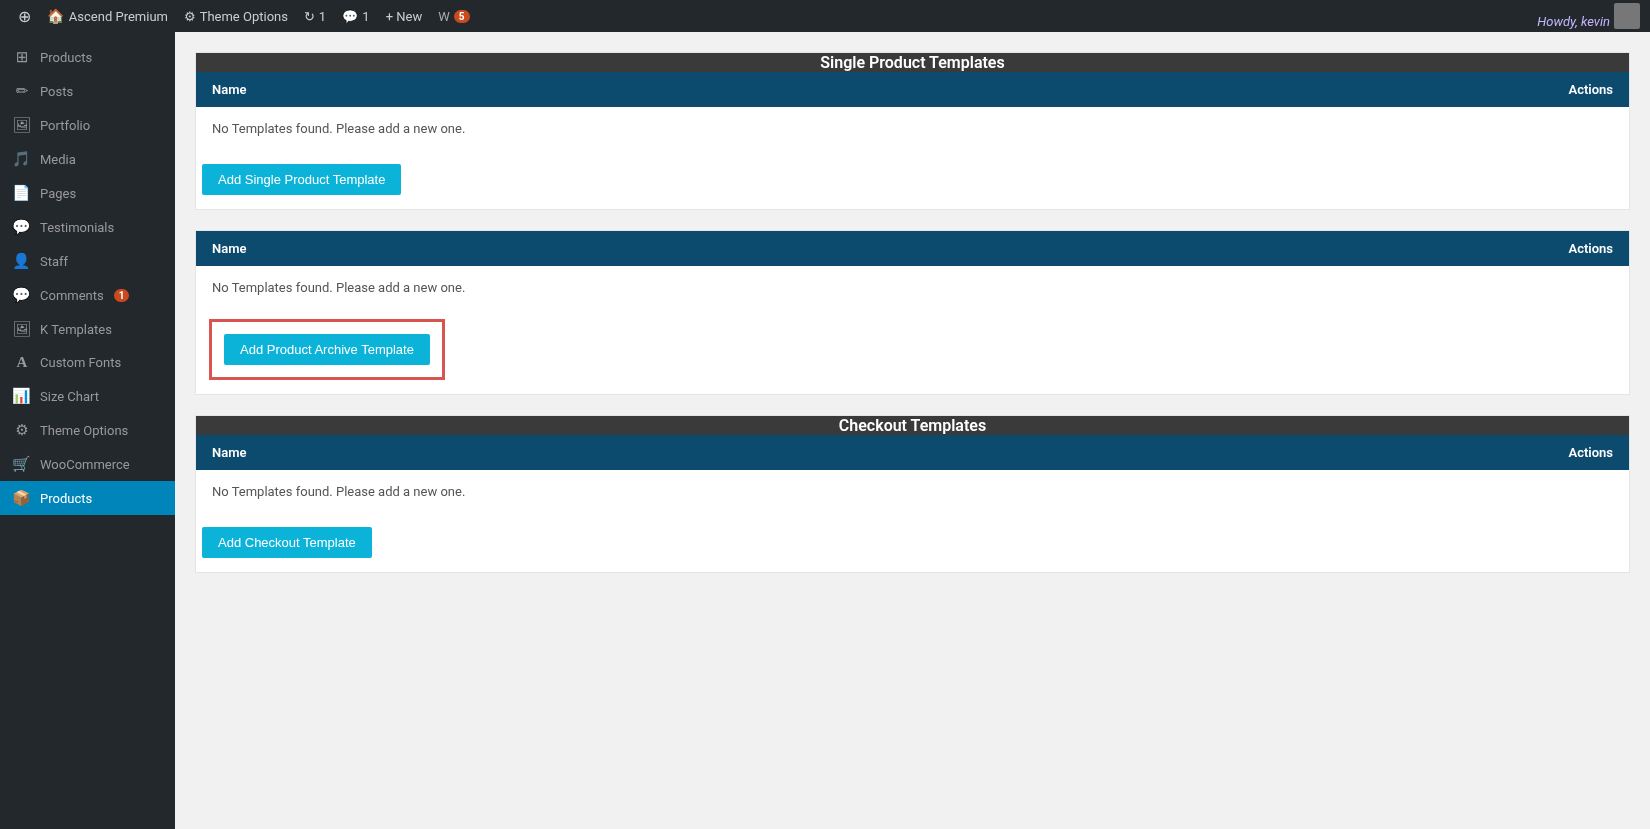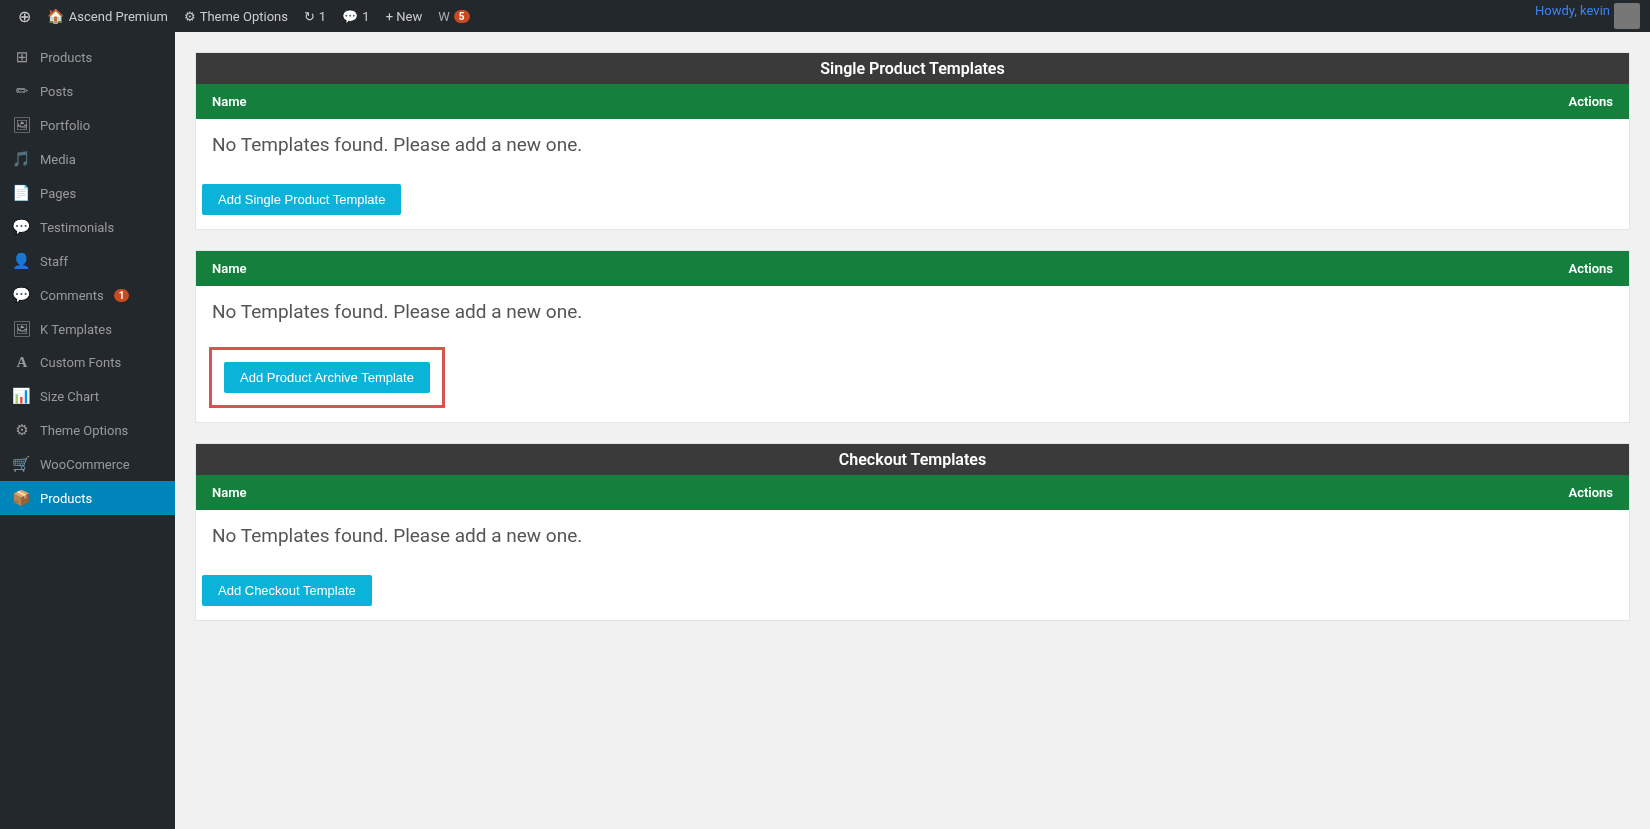--- a/index.html
+++ b/index.html
@@ -36,24 +36,25 @@
       background: #ca4a1f;
       color: #fff;
       border-radius: 10px;
       font-size: 10px;
       padding: 1px 5px;
       font-weight: bold;
     }
     .adminbar-right {
       margin-left: auto;
       display: flex;
-      align-items: flex-start;
+      align-items: flex-end;
       gap: 4px;
-      color: #3b82f6;
-      font-size: 13px;
+      color: #c4b5fd;
+      font-size: 13px;
+      font-style: italic;
     }
     .adminbar-avatar {
       width: 26px;
       height: 26px;
       border-radius: 2px;
       background: #888;
       display: inline-block;
     }
 
     
@@ -119,37 +120,37 @@
     
     .template-section {
       background: #fff;
       margin-bottom: 20px;
       border: 1px solid #e5e5e5;
     }
     .section-header {
       background: #3a3a3a;
       color: #fff;
       text-align: center;
-      padding: 6px;
+      padding: 0;
       font-size: 16px;
       font-weight: 600;
     }
     .section-table-header {
-      background: #15803d;
+      background: #0c4a6e;
       display: flex;
       justify-content: space-between;
       padding: 10px 16px;
       color: #fff;
       font-weight: 600;
       font-size: 13px;
     }
     .section-empty {
       padding: 14px 16px;
       color: #555;
-      font-size: 19px;
+      font-size: 13px;
     }
     .section-footer {
       padding: 14px 6px;
     }
     .btn-add {
       background: #0bb3d9;
       color: #fff;
       border: none;
       padding: 8px 16px;
       cursor: pointer;

